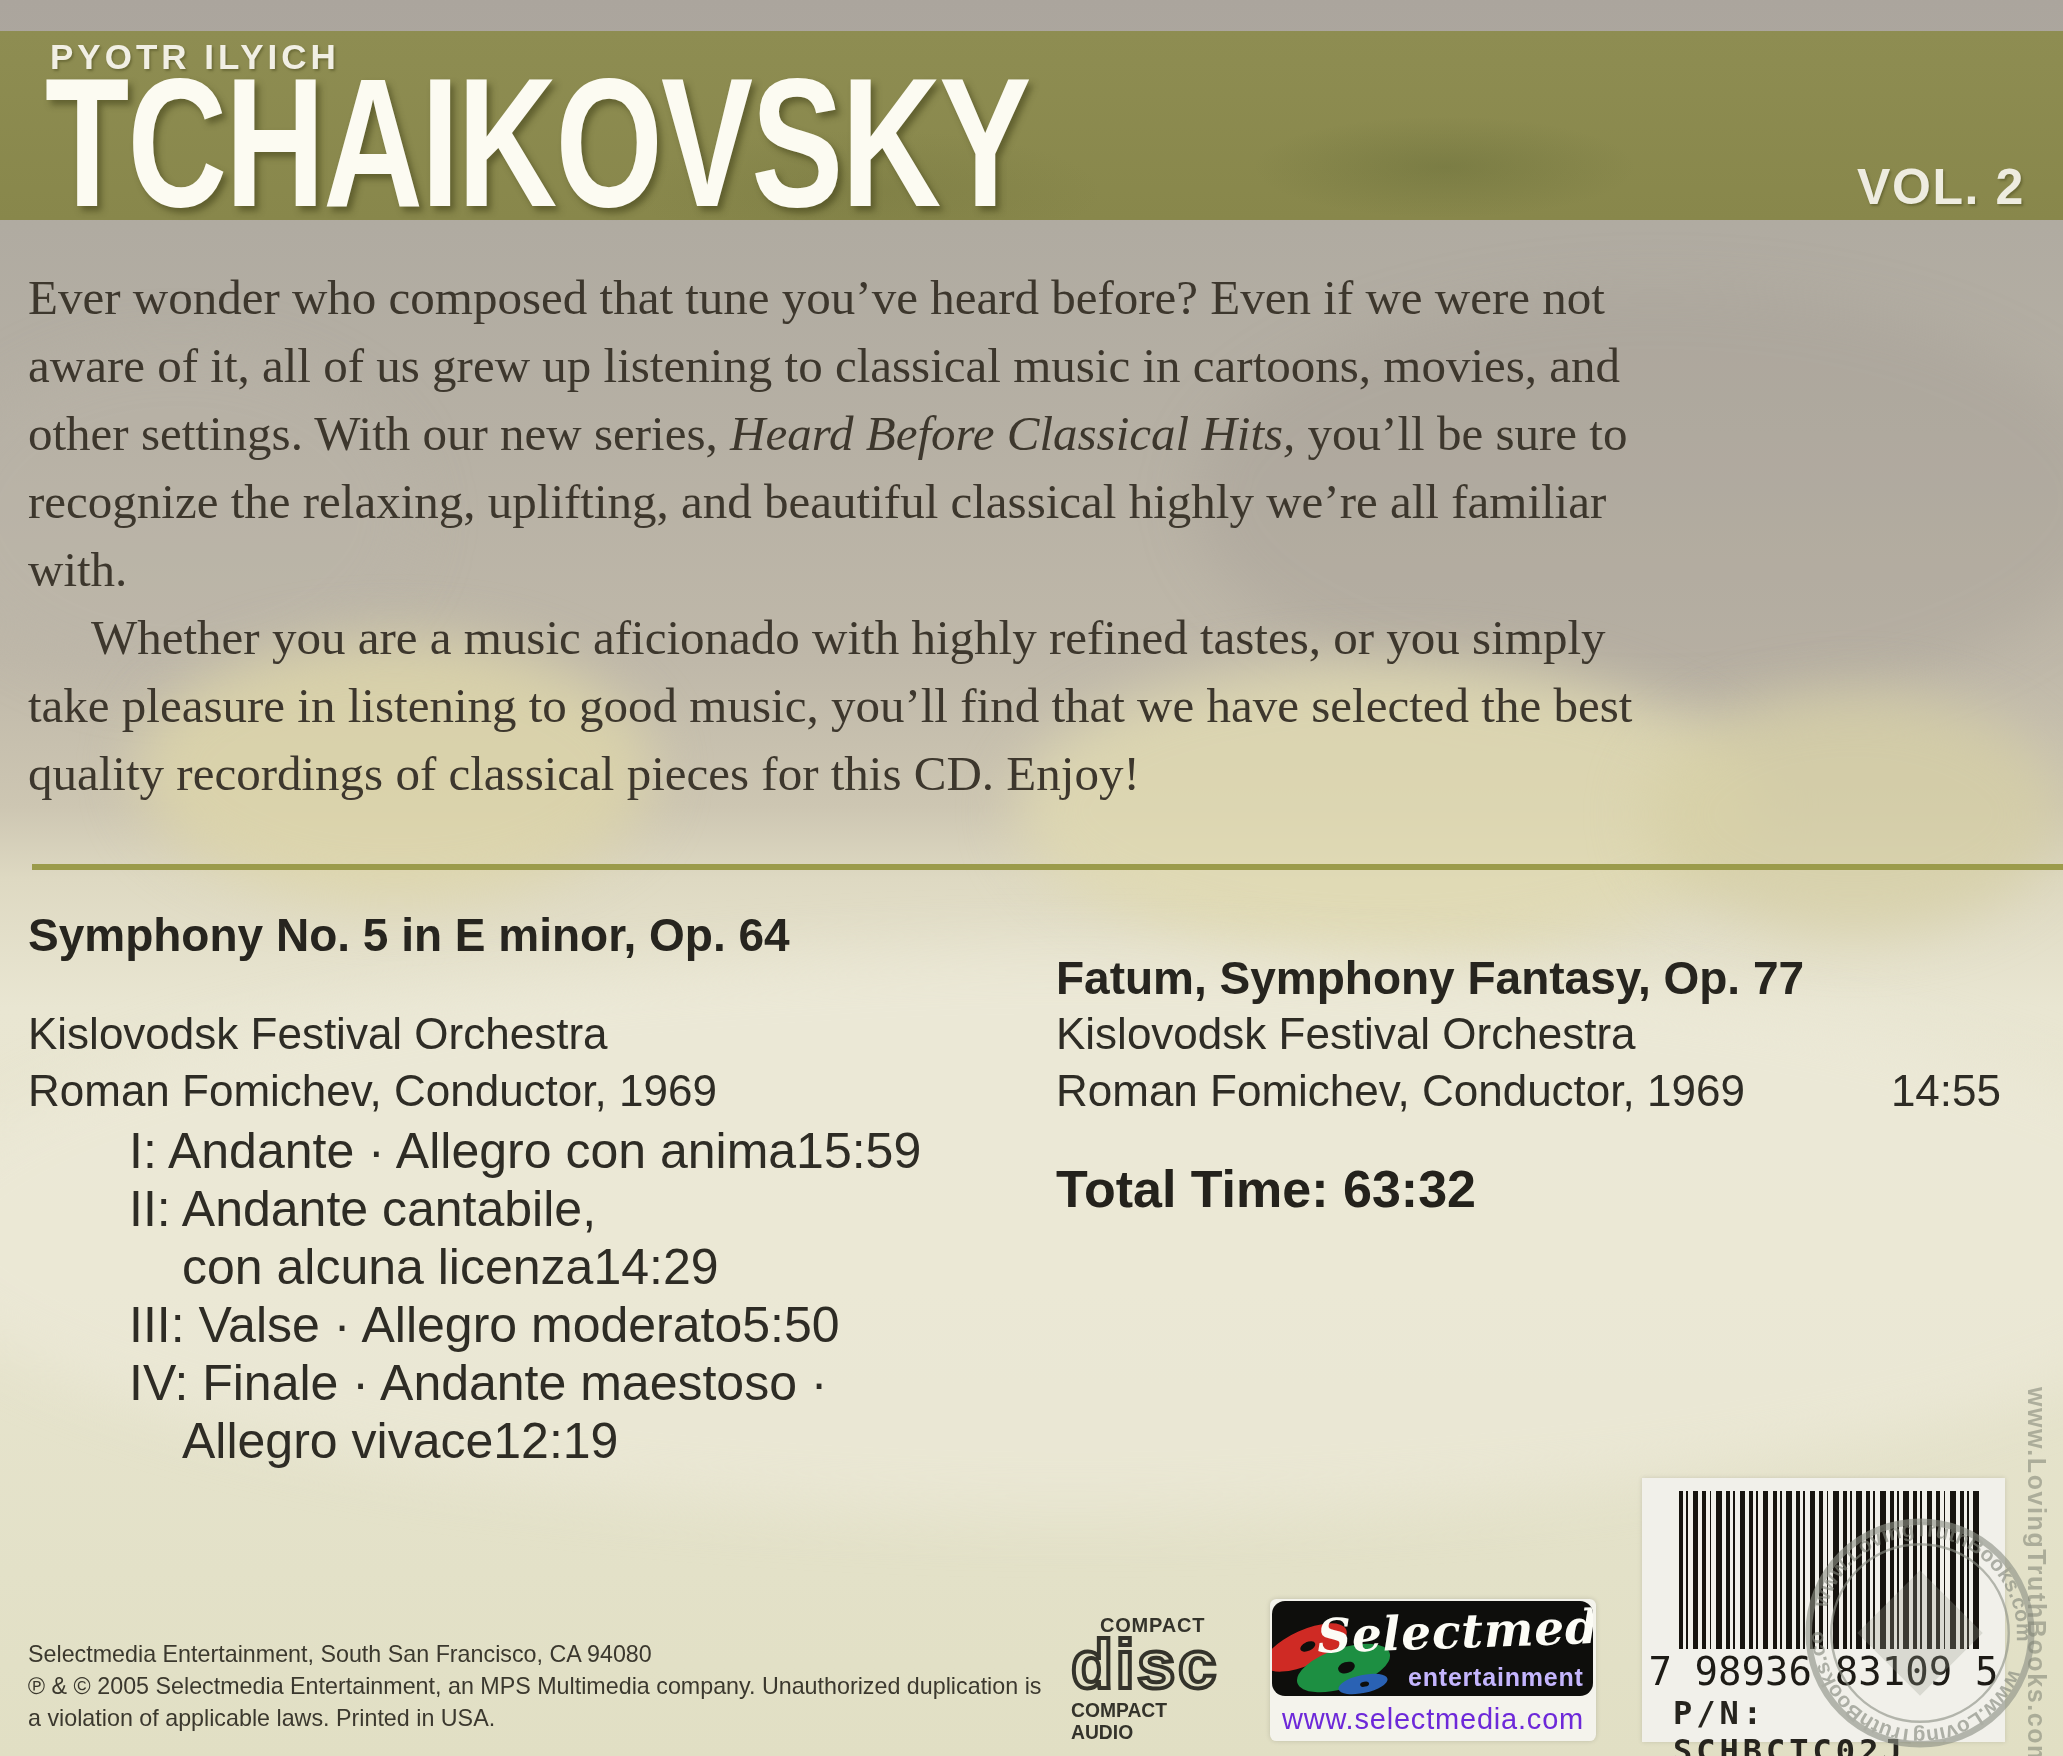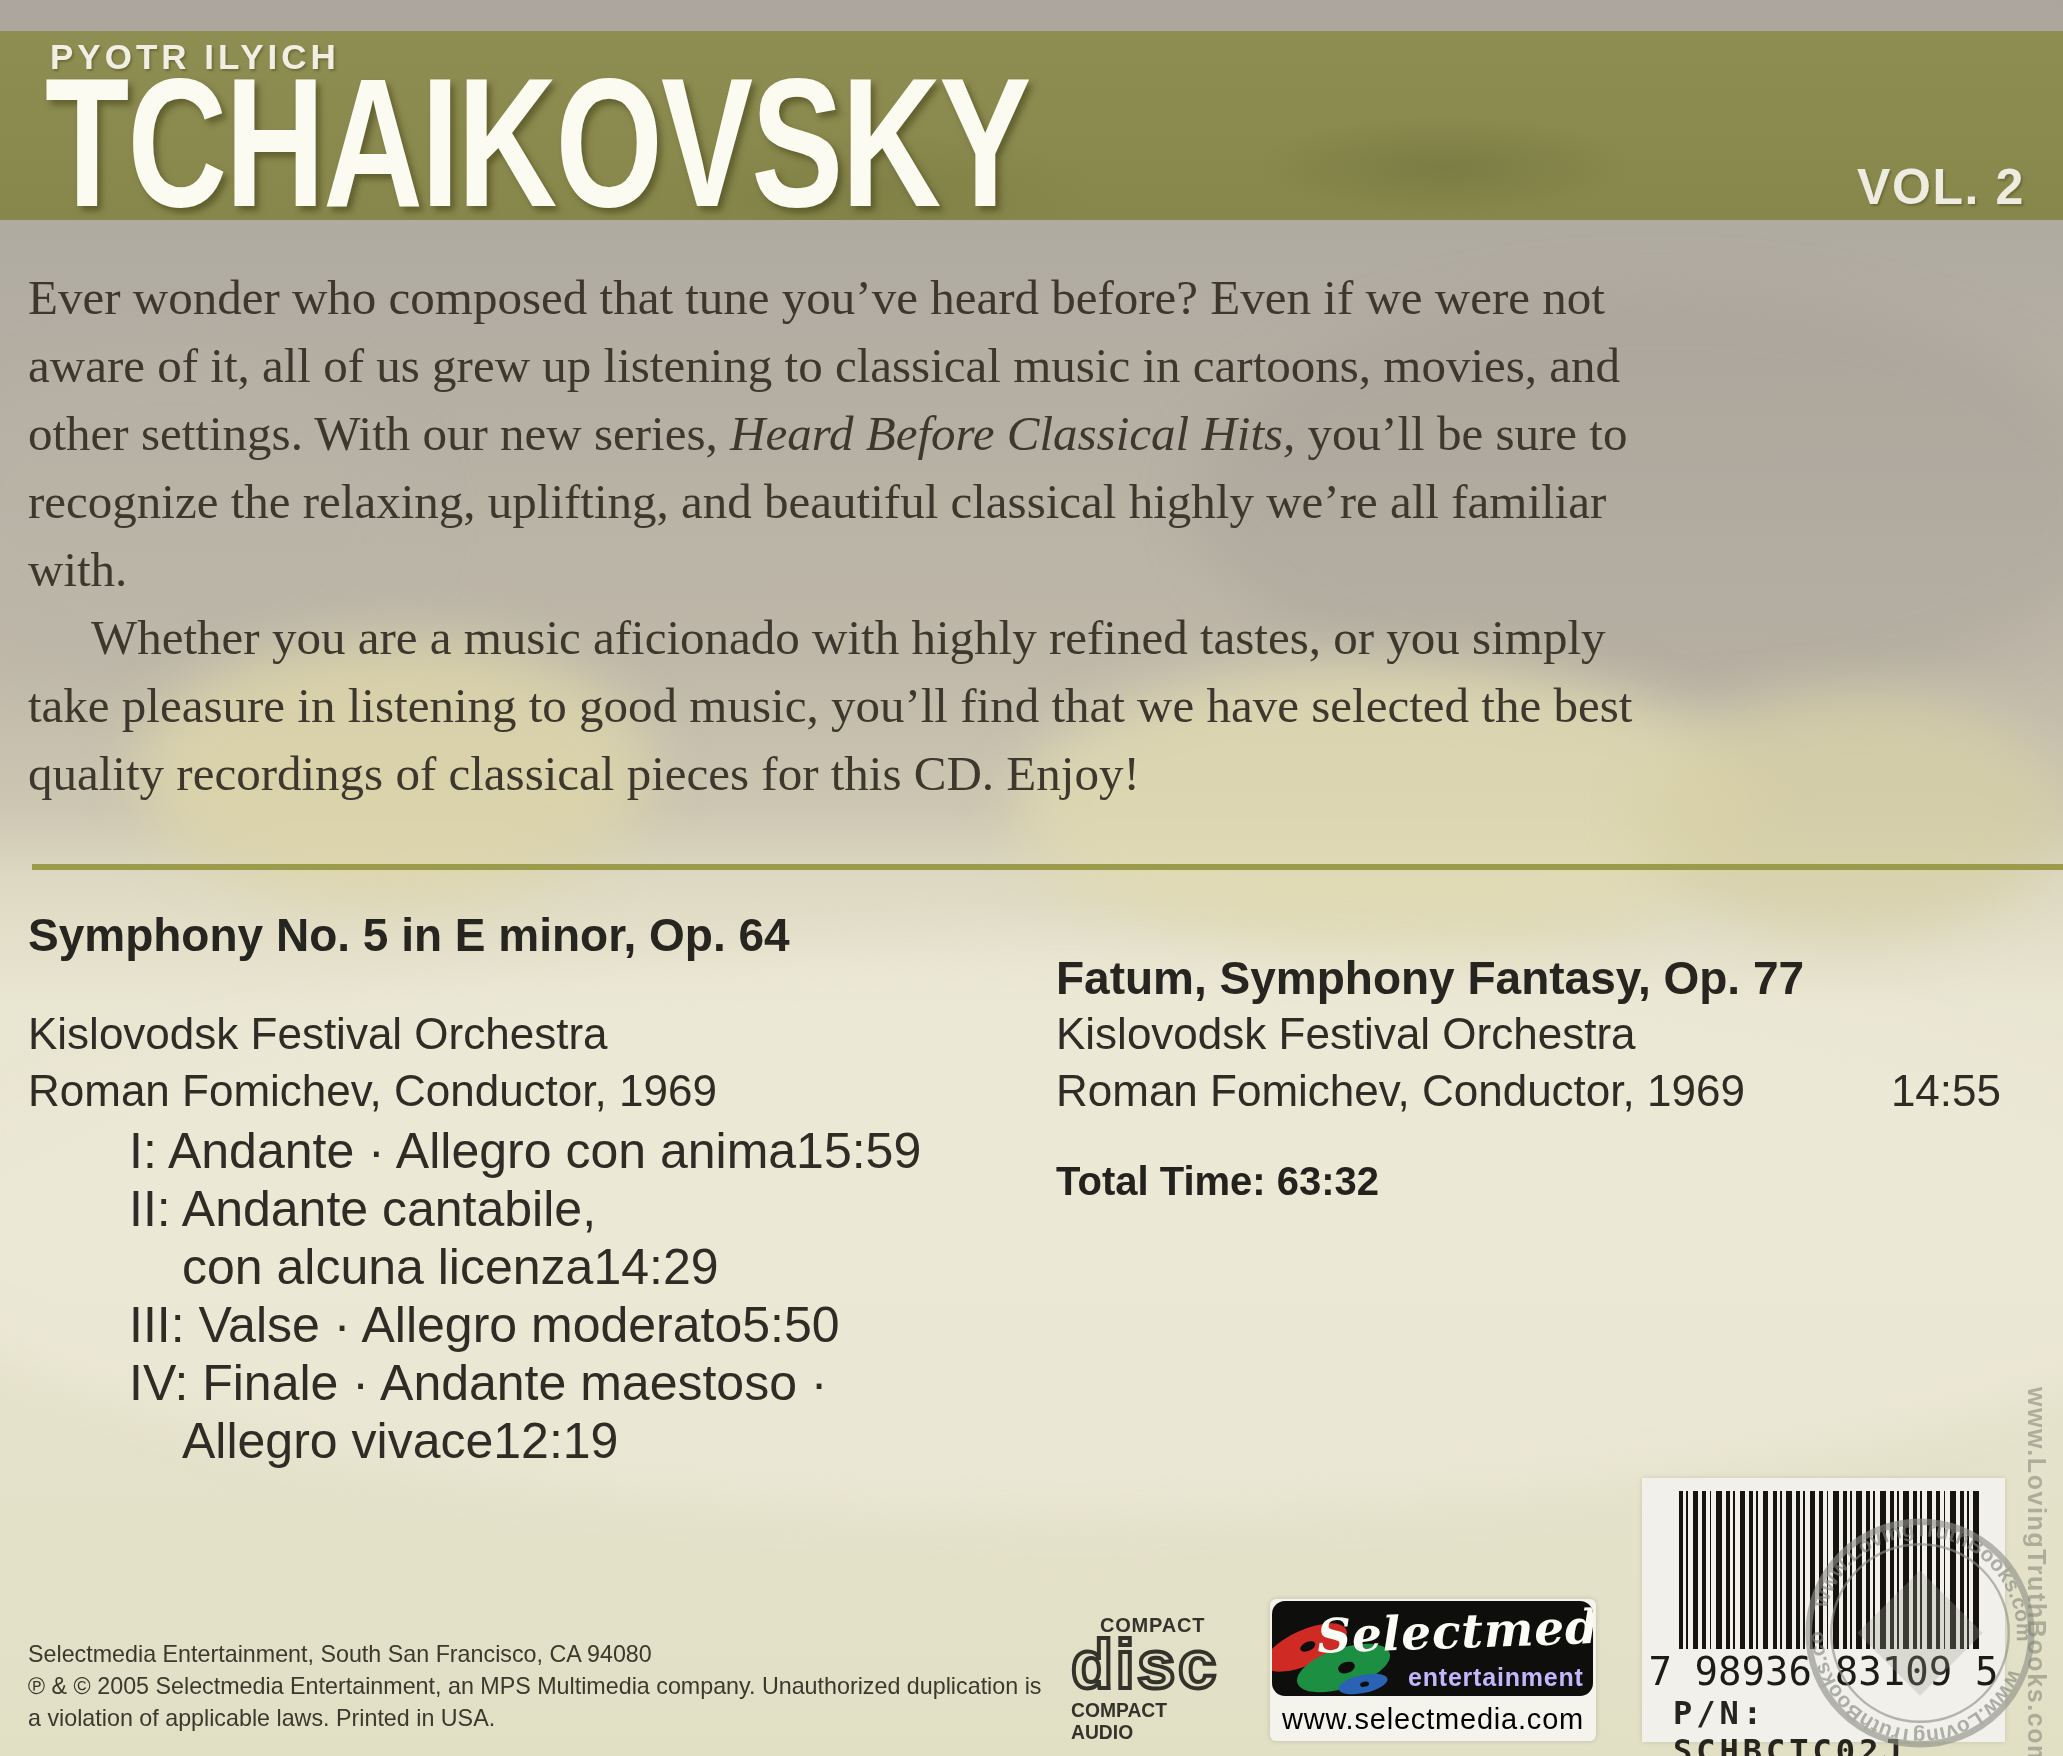--- a/index.html
+++ b/index.html
@@ -58,21 +58,21 @@
   .divider{position:absolute; left:32px; top:864px; width:2031px; height:6.4px; background:#9b9b4b;}
 
   
   .ttl{position:absolute; font-size:46px; font-weight:bold; color:#27251f; white-space:nowrap;}
   .ln {position:absolute; font-size:44px; color:#2e2c25; white-space:nowrap;}
   .mv-rows{position:absolute; left:129px; top:1122px; width:794px;}
   .mv{display:flex; height:58px; font-size:50px; color:#2e2c25; white-space:nowrap;}
   .mv.pad{padding-left:53px;}
   .cond-row{position:absolute; left:1056px; top:1066px; width:945px; display:flex; justify-content:space-between;
             font-size:44px; color:#2e2c25; white-space:nowrap;}
-  .total{position:absolute; left:1056px; top:1159px; font-size:40px; font-weight:bold; color:#24221c;}
+  .total{position:absolute; left:1056px; top:1159px; font-size:52px; font-weight:bold; color:#24221c;}
 
   
   .fine{
     position:absolute; left:28px; top:1638px; width:951px;
     font-size:24px; line-height:32px; color:#3b382e;
     transform:scaleX(.97); transform-origin:left top; white-space:nowrap;
   }
 
   
   .cdlogo{position:absolute; left:1071px; top:1614px; width:137px; color:#34332b;}
@@ -91,21 +91,21 @@
   .sm-d1{left:-11.3px; top:29px; width:89px; height:35px; background:#cf2a24; transform:rotate(-24deg);}
   .sm-d2{left:22.6px;  top:47px; width:97px; height:40px; background:#1d8f42; transform:rotate(-18deg);}
   .sm-d3{left:66px;  top:74px; width:50px;  height:18px; background:#2a62b4; transform:rotate(-12deg);}
   .sm-hole{position:absolute; left:44%; top:38%; width:18%; height:26%; background:#0e0e0c; border-radius:50%;}
   .sm-name{
     position:absolute; left:45px; top:1.6px; font-family:"DejaVu Serif", serif;
     font-style:italic; font-weight:bold; font-size:47px; color:#fcfcf6; transform:rotate(-2deg);
     letter-spacing:0.8px;
   }
   .sm-tag{position:absolute; right:9.7px; bottom:4.8px; font-size:25px; font-weight:bold; color:#c4b5fd; letter-spacing:0.8px;}
-  .sm-url{position:absolute; left:0; bottom:4.8px; width:100%; text-align:center; font-size:29px; color:#000000; letter-spacing:0.8px;}
+  .sm-url{position:absolute; left:0; bottom:4.8px; width:100%; text-align:center; font-size:29px; color:#6d28d9; letter-spacing:0.8px;}
 
   
   .bc{position:absolute; left:1642px; top:1478px; width:363px; height:264px; background:#f1f0ea; box-shadow:0 0 4.8px rgba(0,0,0,.12);}
   .bc-bars{
     position:absolute; left:37px; top:13px; width:301px; height:158px;
     background:repeating-linear-gradient(90deg,
       #17140f 0px, #17140f 4px, transparent 4px, transparent 7.3px,
       #17140f 7.3px, #17140f 9px, transparent 9px, transparent 13.7px,
       #17140f 13.7px, #17140f 19.3px, transparent 19.3px, transparent 23.4px);
   }

